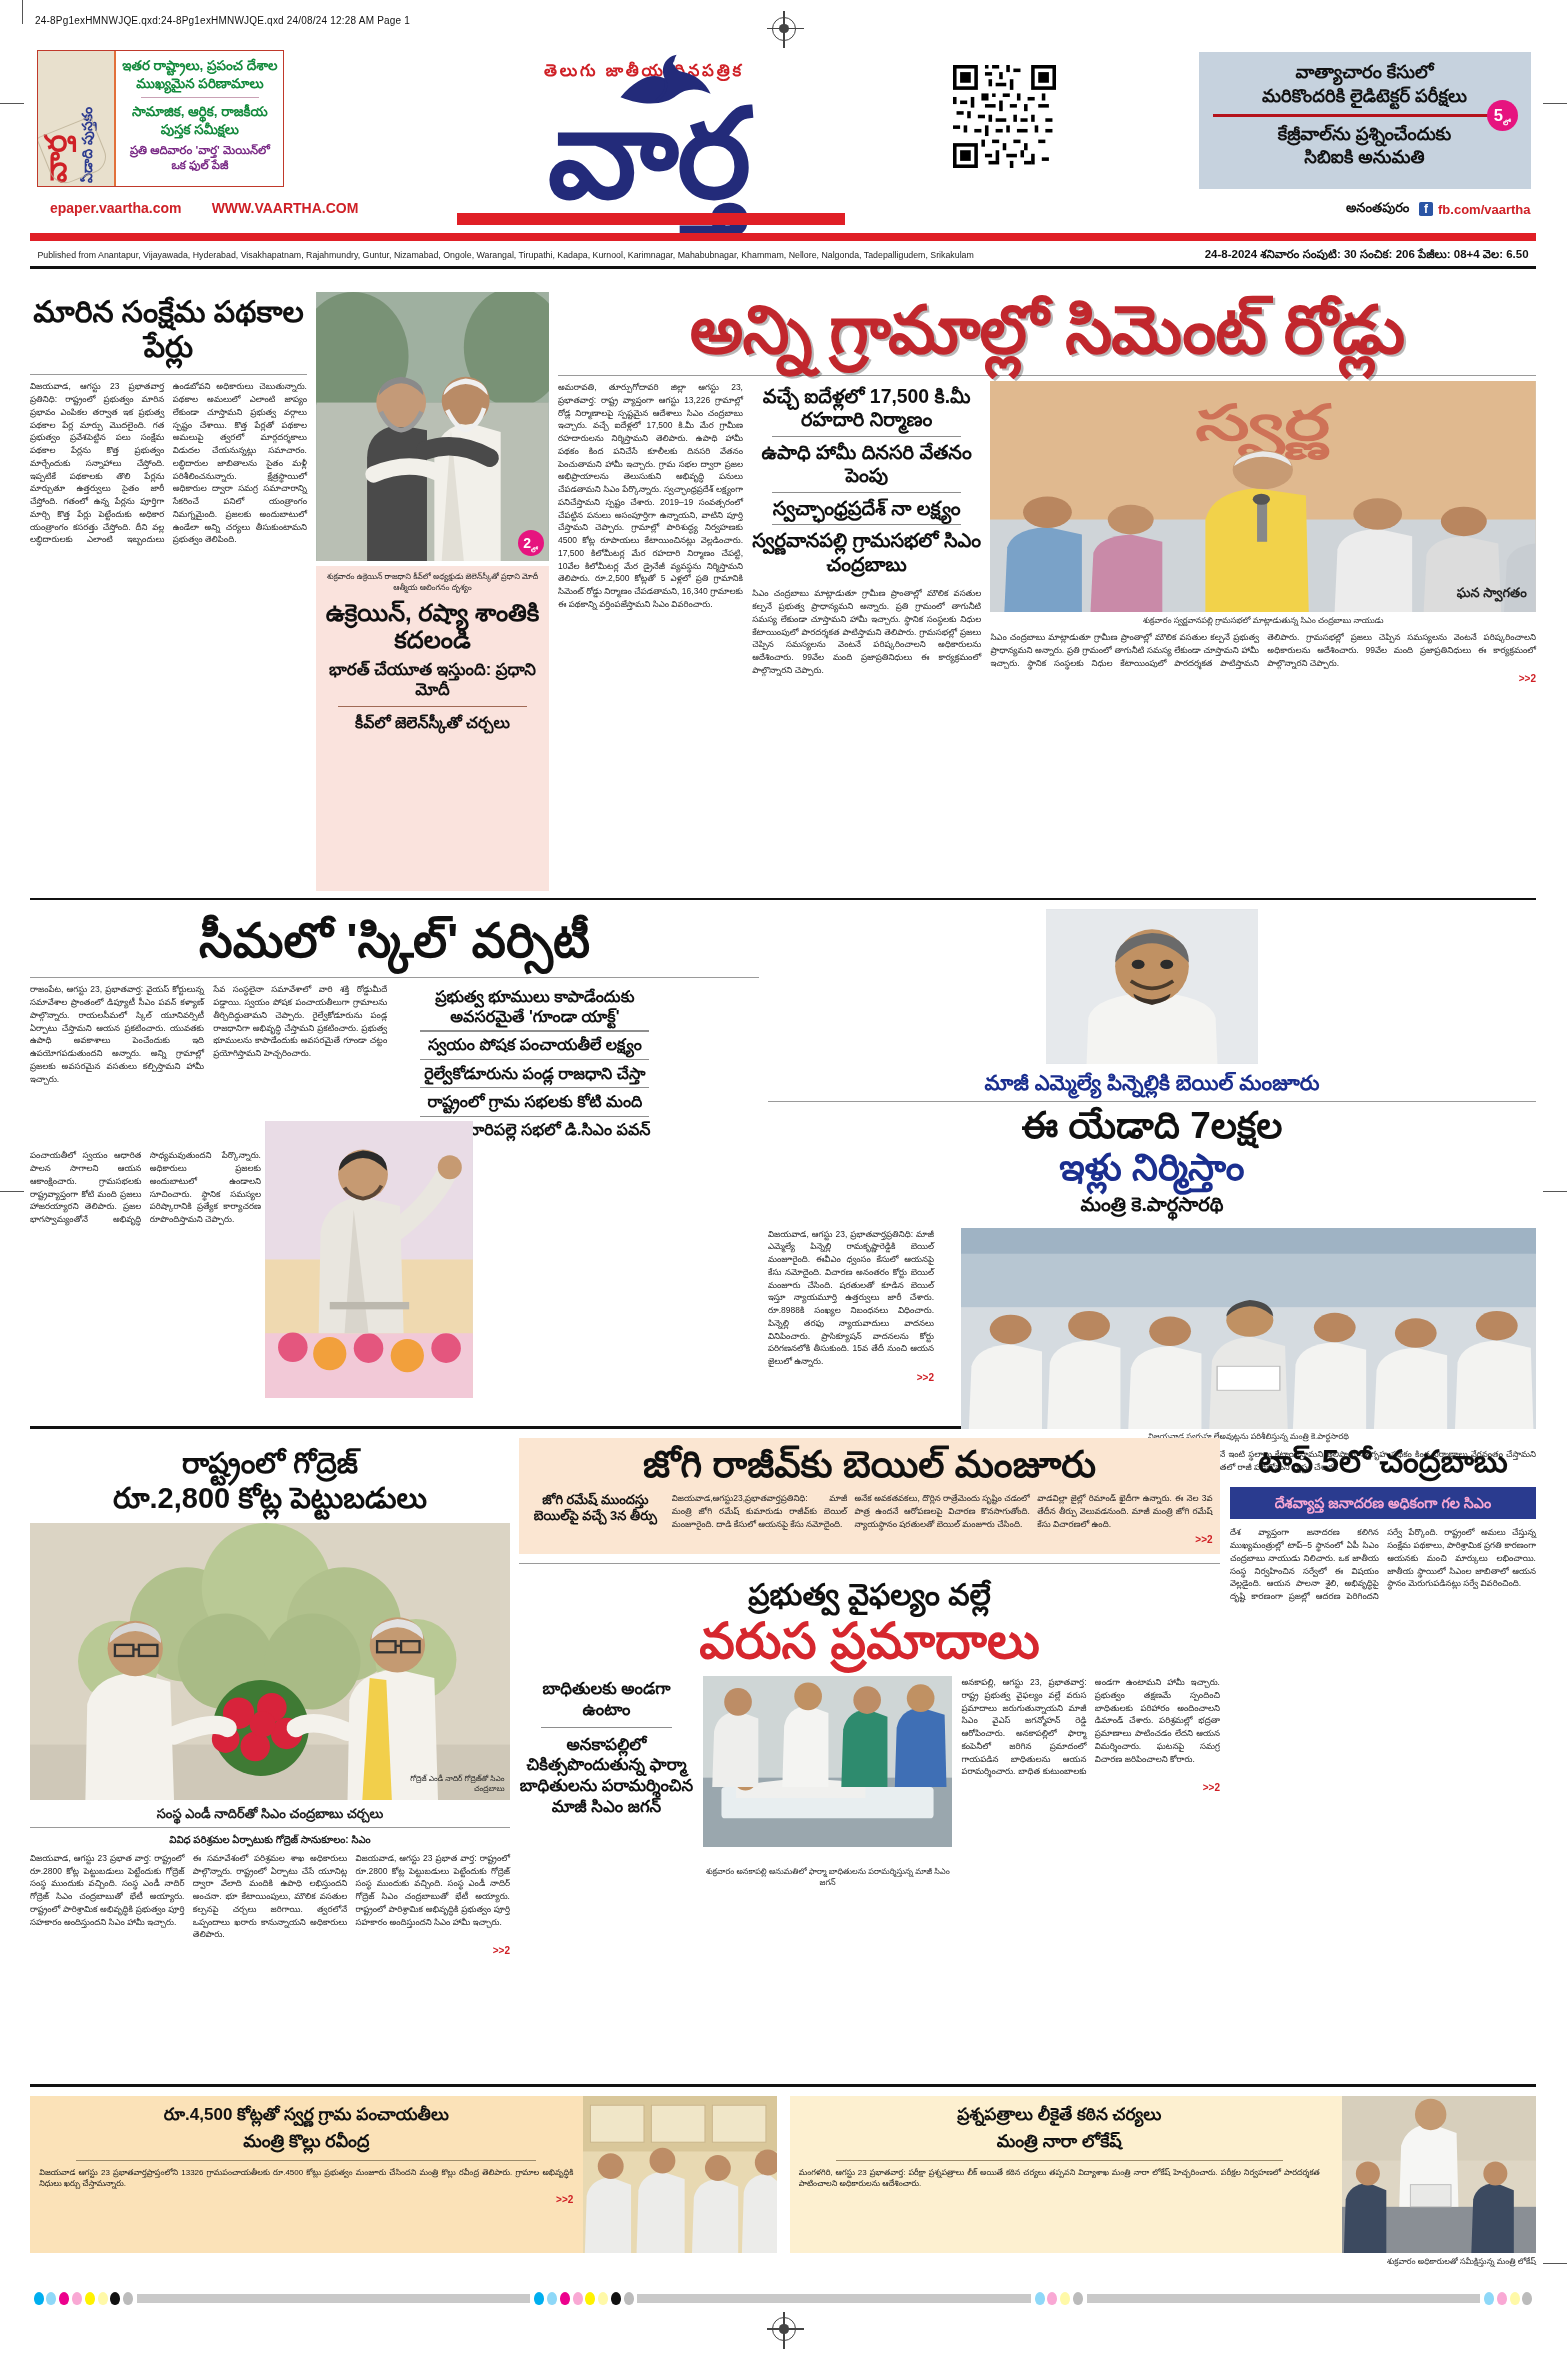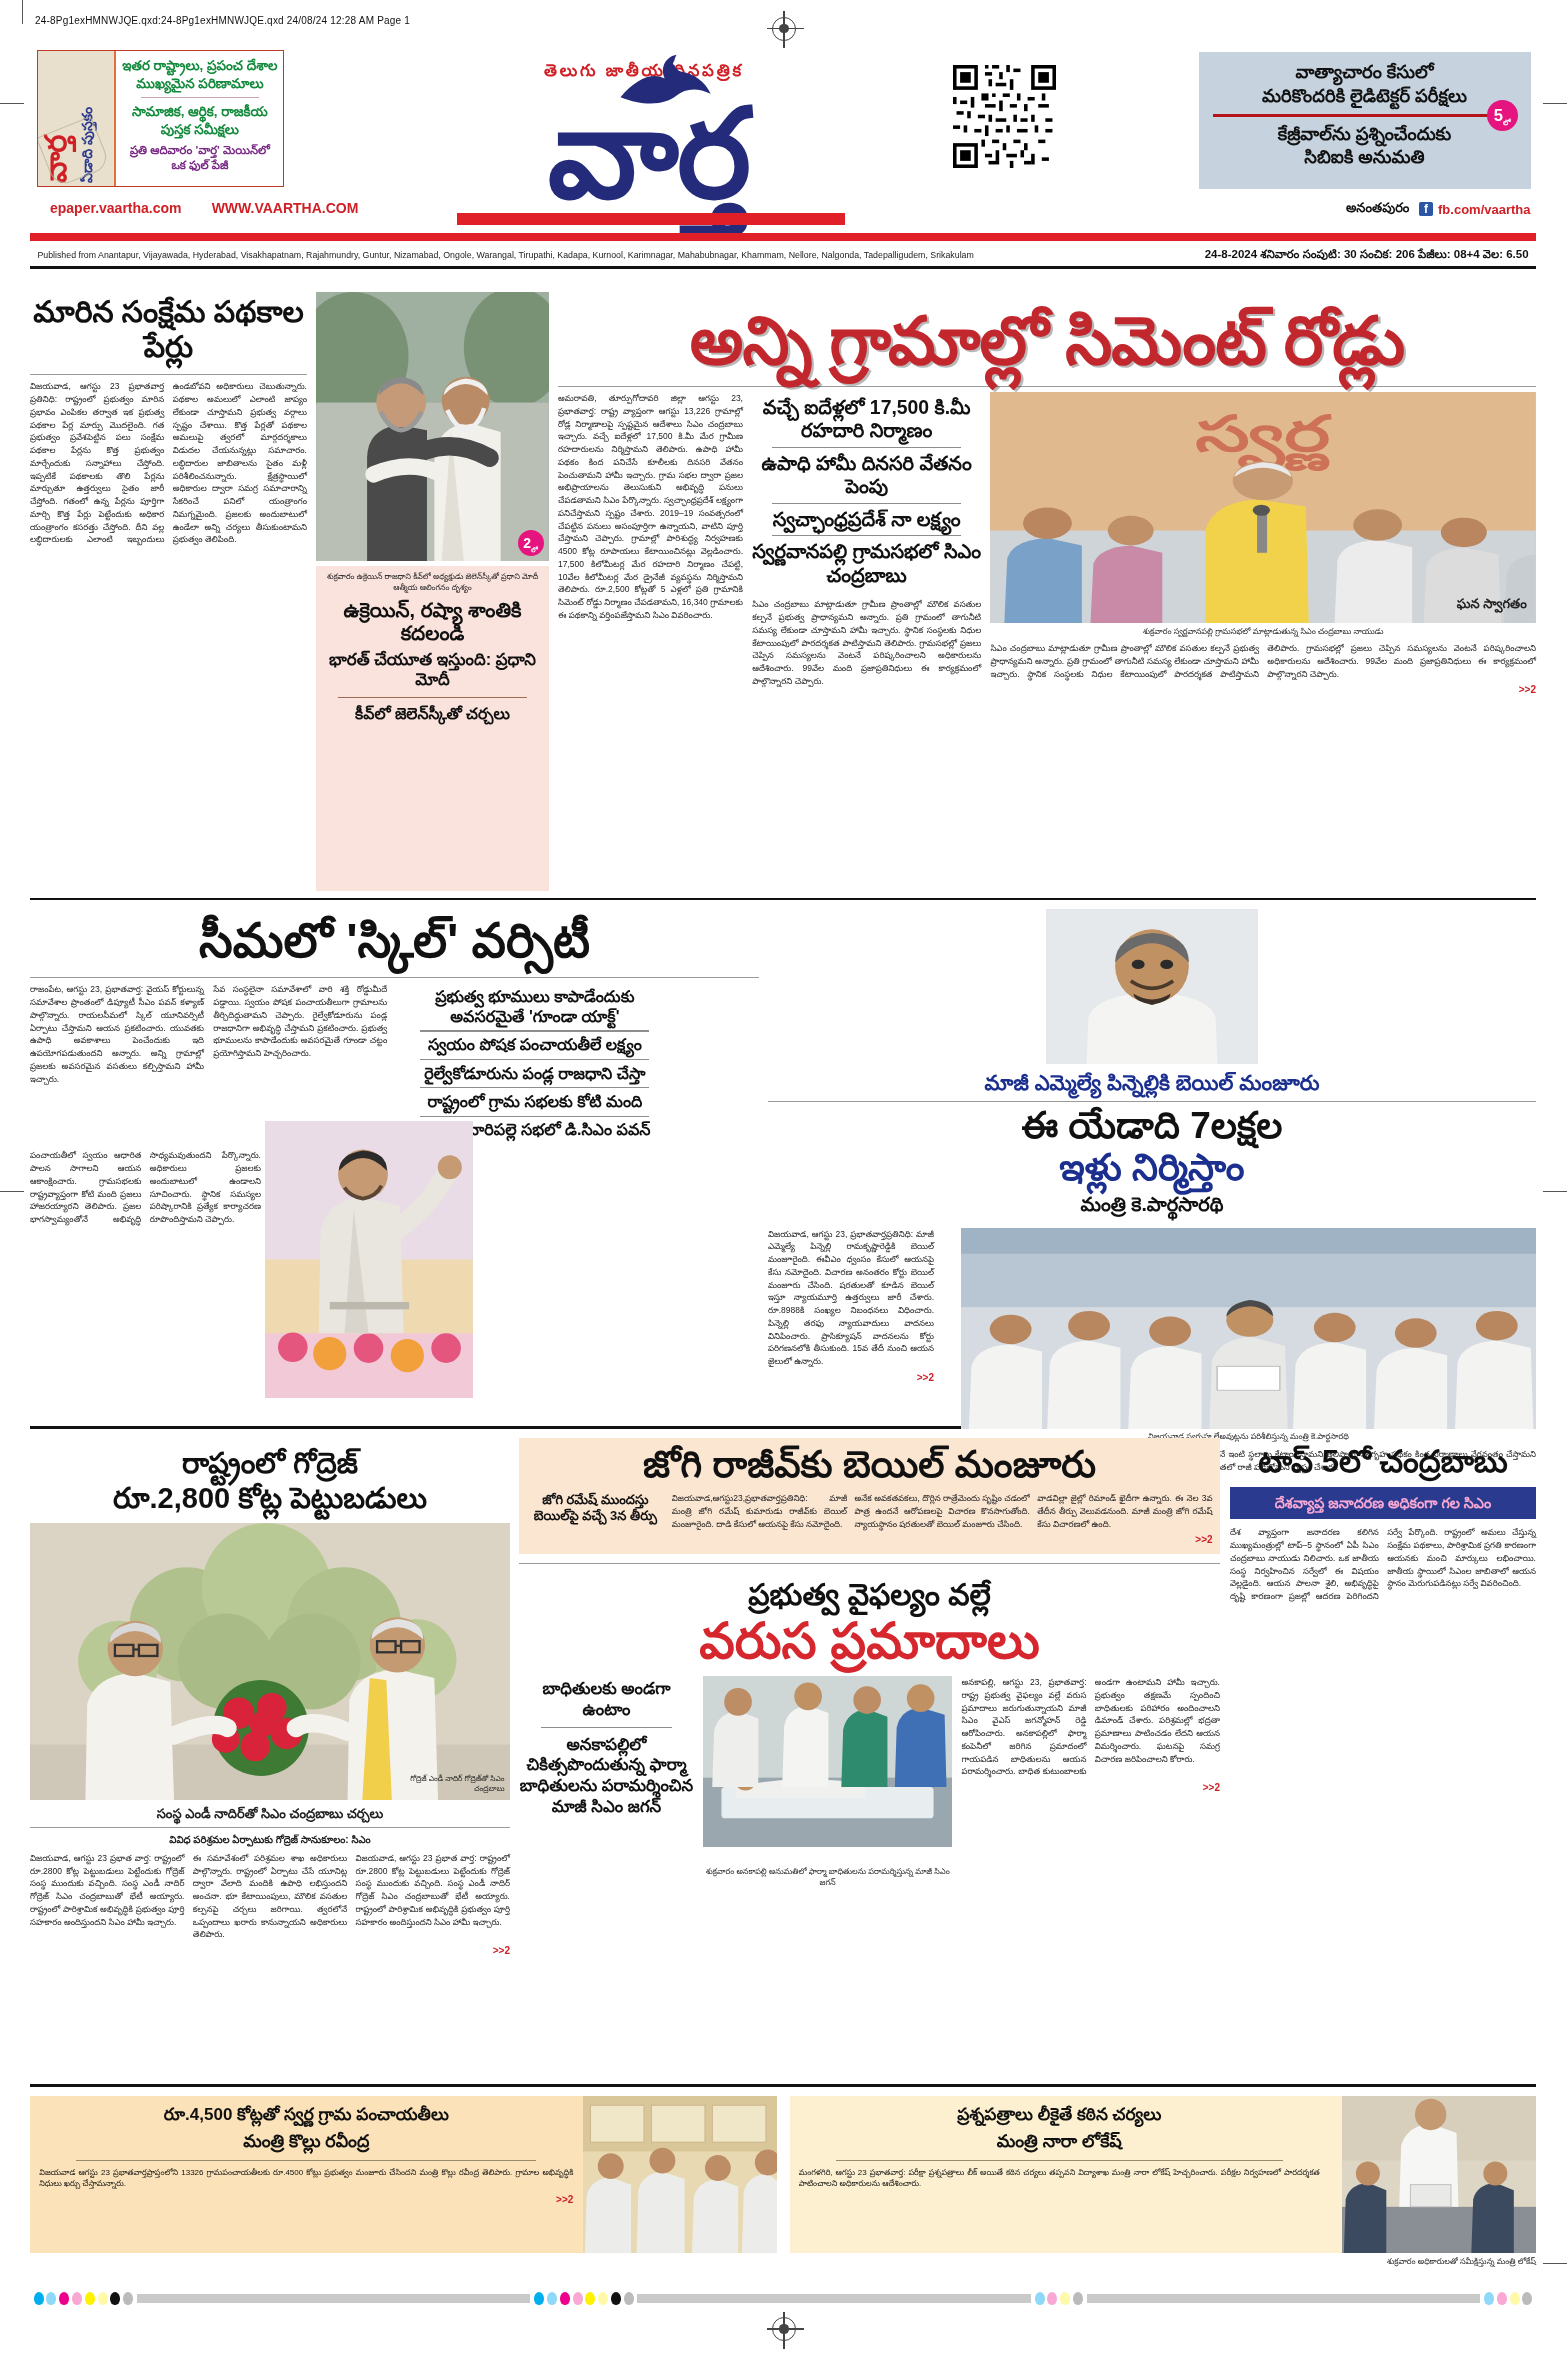--- a/index.html
+++ b/index.html
@@ -177,32 +177,32 @@
     color:#111; padding:5.5px 1.8px 9.2px;
   }
   .lead-left .body { margin-top:5.5px; column-count:2; }
 
   .lead-photo1 { position:absolute; left:286px; top:3.7px; width:233px; height:269px; }
   .ukbox {
     position:absolute; left:286px; top:277px; width:233px; height:325px;
     background:#fae3dd; padding:6.5px 7.4px; text-align:center;
   }
   .ukbox .cap { font-size:7.8px; line-height:1.35; color:#222; }
-  .ukbox .h1 { font-size:20px; font-weight:bold; line-height:1.16; margin-top:5.5px; }
+  .ukbox .h1 { font-size:24px; font-weight:bold; line-height:1.16; margin-top:5.5px; }
   .ukbox .h2 { font-size:16.6px; font-weight:bold; line-height:1.2; margin-top:5.5px; }
   .ukbox .rule { height:1.4px; background:#a06a55; margin:6.5px 14.8px; }
   .ukbox .h3 { font-size:15.7px; font-weight:bold; line-height:1.2; }
   .badge-circle {
     position:absolute; right:7.4px; top:-13px; width:26px; height:26px;
     border-radius:50%; background:#e6147f; color:#fff; font-weight:bold;
     font-size:14px; line-height:26px; text-align:center;
   }
   .badge-circle sub { font-size:6.5px; }
 
-  .lead-main { position:absolute; left:528px; top:11px; right:0; }
+  .lead-main { position:absolute; left:528px; top:0; right:0; }
   .hd-main {
     text-align:center; color:#c1272d; font-weight:bold;
     font-size:67px; line-height:1.12; letter-spacing:-0.9px;
     text-shadow:2.3px 2.3px 0 rgba(0,0,0,.28);
     padding:3.7px 0 7.4px;
   }
   .lead-grid { display:flex; gap:9.2px; margin-top:5.5px; }
   .lead-c1 { width:185px; }
   .lead-c2 { width:229px; text-align:center; }
   .lead-c3 { flex:1; }

